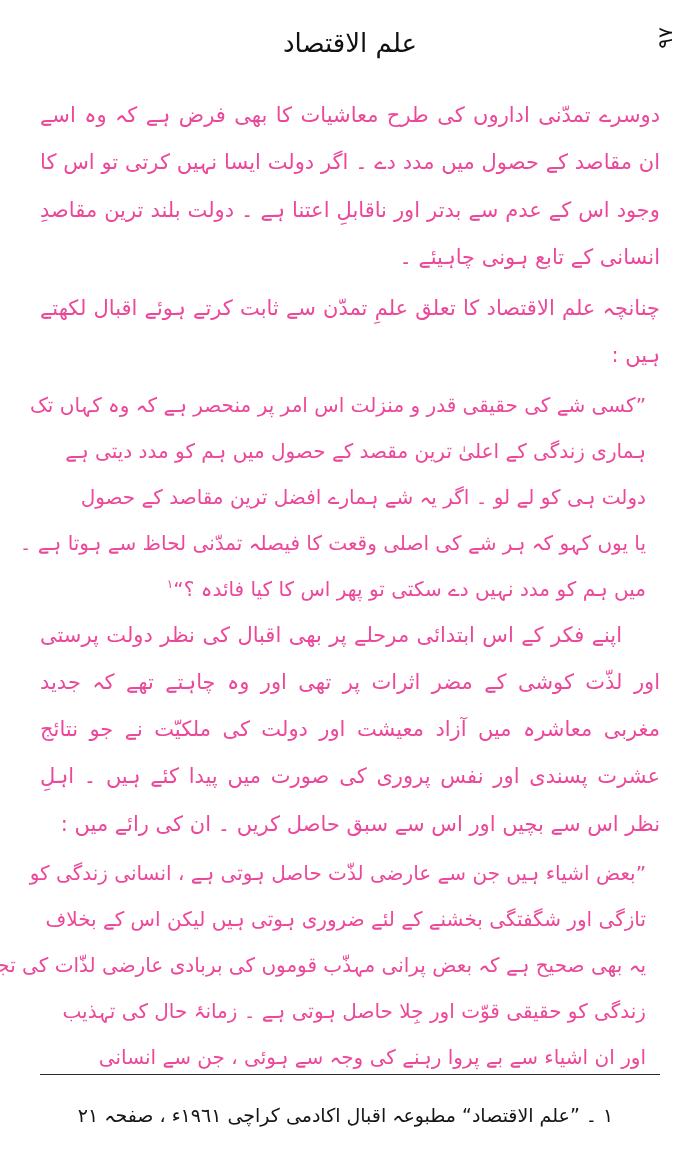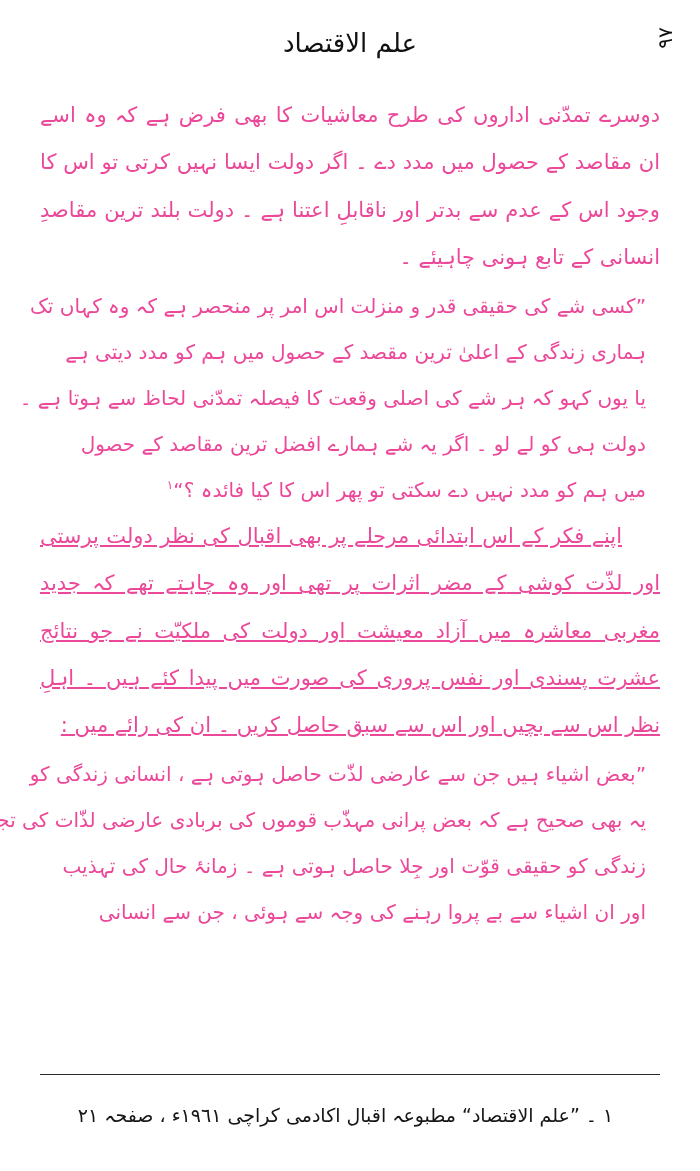--- a/index.html
+++ b/index.html
@@ -59,21 +59,20 @@
     color: #ec4899;
   }
   .para {
     margin: 0 0 2px 0;
   }
   .para + .para {
     margin-top: 4px;
   }
   .indent {
     text-indent: 38px;
-    text-decoration: underline;
   }
   .quote-block {
     margin: 0;
     padding: 0 14px 0 40px;
     font-size: 20px;
     line-height: 2.3;
   }
   .quote-block .q-line {
     display: block;
     white-space: nowrap;
@@ -119,38 +118,42 @@
   </div>
 
   <div class="body-text">
 
     <p class="para">
       <span>دوسرے تمدّنی اداروں کی طرح معاشیات کا بھی فرض ہے کہ وہ اسے ان مقاصد</span>
       <span>کے حصول میں مدد دے ۔ اگر دولت ایسا نہیں کرتی تو اس کا وجود اس کے عدم سے</span>
       <span>بدتر اور ناقابلِ اعتنا ہے ۔ دولت بلند ترین مقاصدِ انسانی کے تابع ہونی چاہیئے ۔</span>
     </p>
 
+    <p class="para">
+      <span>چنانچہ علم الاقتصاد کا تعلق علمِ تمدّن سے ثابت کرتے ہوئے اقبال لکھتے ہیں :</span>
+    </p>
 
     <blockquote class="quote-block">
       <span class="q-line"><span class="q-mark">”</span><span>کسی شے کی حقیقی قدر و منزلت اس امر پر منحصر ہے کہ وہ کہاں تک</span></span>
       <span class="q-line">ہماری زندگی کے اعلیٰ ترین مقصد کے حصول میں ہم کو مدد دیتی ہے</span>
+      <span class="q-line">دولت ہی کو لے لو ۔ اگر یہ شے ہمارے افضل ترین مقاصد کے حصول</span>
       <span class="q-line">یا یوں کہو کہ ہر شے کی اصلی وقعت کا فیصلہ تمدّنی لحاظ سے ہوتا ہے ۔</span>
-      <span class="q-line">دولت ہی کو لے لو ۔ اگر یہ شے ہمارے افضل ترین مقاصد کے حصول</span>
       <span class="q-line"><span>میں ہم کو مدد نہیں دے سکتی تو پھر اس کا کیا فائدہ ؟</span><span class="q-mark">“</span><sup class="footnote-ref">١</sup></span>
     </blockquote>
 
     <p class="para indent">
       <span>اپنے فکر کے اس ابتدائی مرحلے پر بھی اقبال کی نظر دولت پرستی اور لذّت کوشی</span>
       <span>کے مضر اثرات پر تھی اور وہ چاہتے تھے کہ جدید مغربی معاشرہ میں آزاد معیشت</span>
       <span>اور دولت کی ملکیّت نے جو نتائج عشرت پسندی اور نفس پروری کی صورت میں پیدا</span>
       <span>کئے ہیں ۔ اہلِ نظر اس سے بچیں اور اس سے سبق حاصل کریں ۔ ان کی رائے میں :</span>
     </p>
 
     <blockquote class="quote-block">
       <span class="q-line"><span class="q-mark">”</span><span>بعض اشیاء ہیں جن سے عارضی لذّت حاصل ہوتی ہے ، انسانی زندگی کو</span></span>
+      <span class="q-line">تازگی اور شگفتگی بخشنے کے لئے ضروری ہوتی ہیں لیکن اس کے بخلاف</span>
       <span class="q-line">یہ بھی صحیح ہے کہ بعض پرانی مہذّب قوموں کی بربادی عارضی لذّات کی تجسّس</span>
       <span class="q-line">زندگی کو حقیقی قوّت اور جِلا حاصل ہوتی ہے ۔ زمانۂ حال کی تہذیب</span>
       <span class="q-line">اور ان اشیاء سے بے پروا رہنے کی وجہ سے ہوئی ، جن سے انسانی</span>
     </blockquote>
 
   </div>
 
   <hr class="footnote-rule">
 
   <div class="footnote">١ ۔ ”علم الاقتصاد“ مطبوعہ اقبال اکادمی کراچی ١٩٦١ء ، صفحہ ٢١</div>

